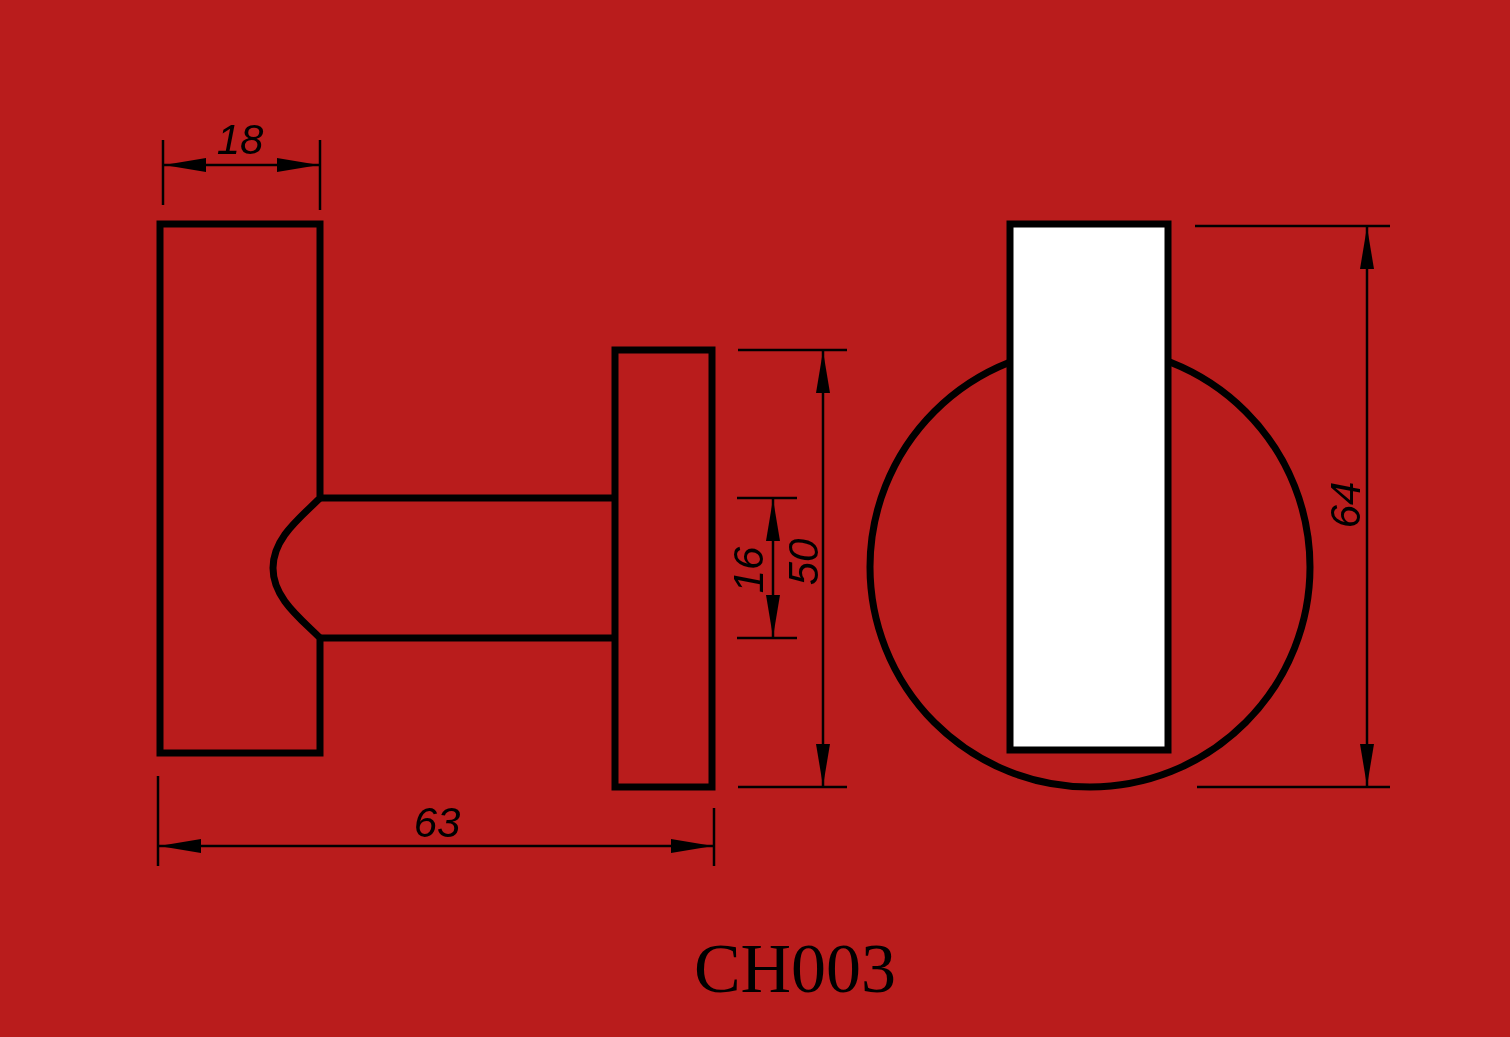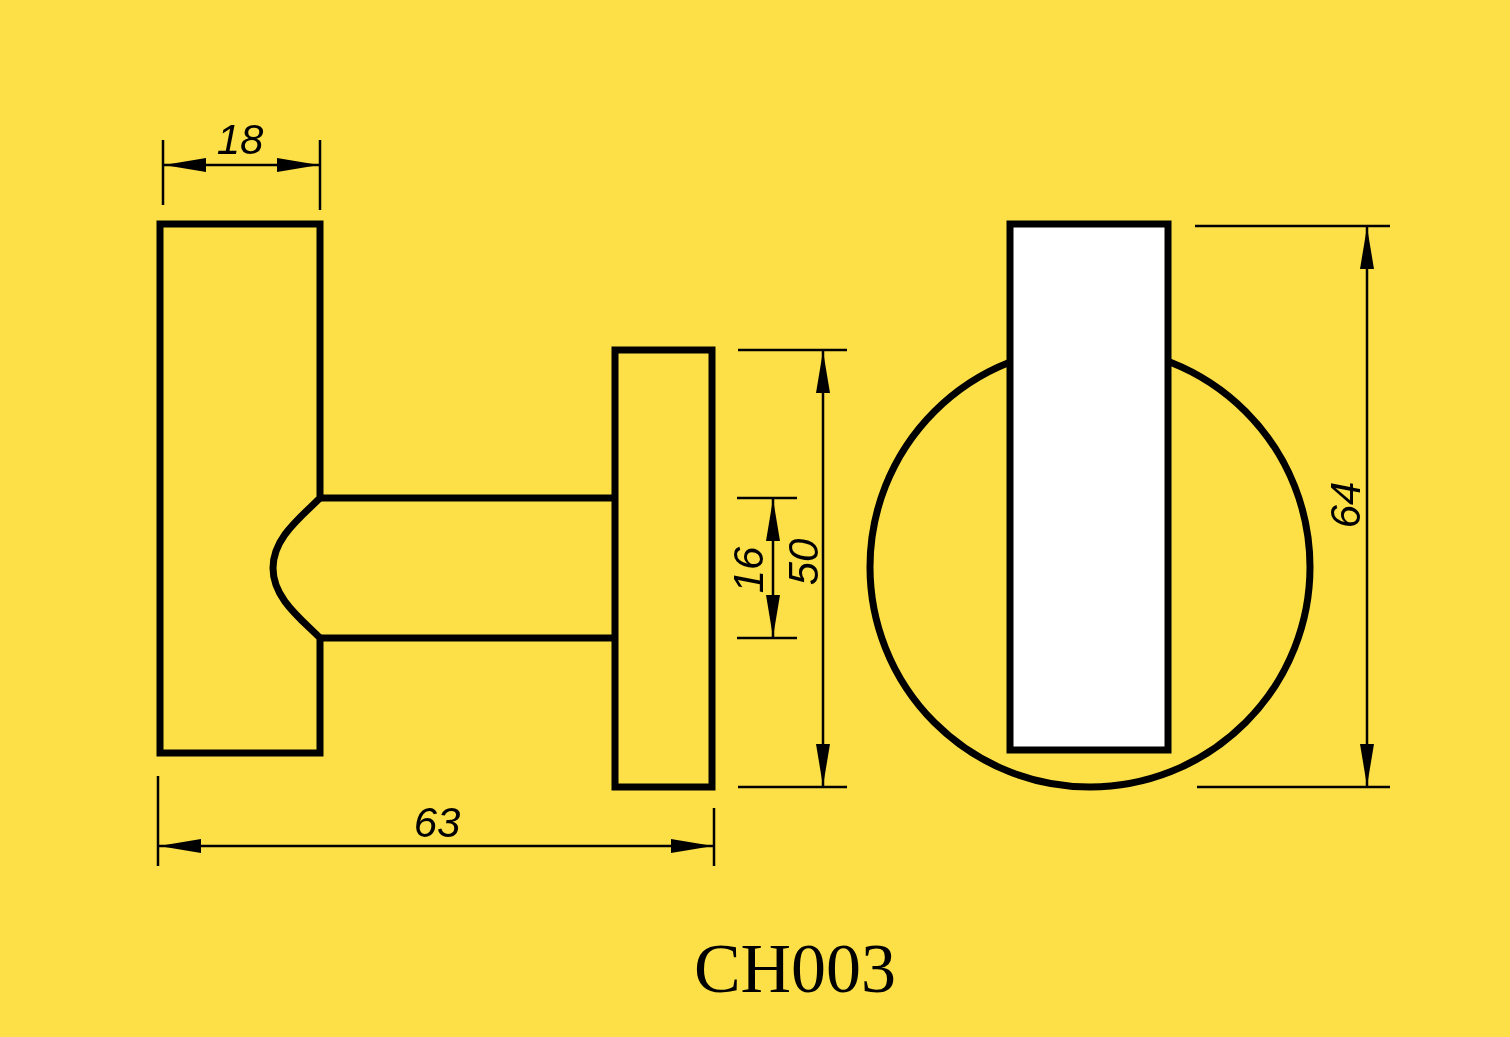--- a/index.html
+++ b/index.html
@@ -3,21 +3,21 @@
 <meta charset="utf-8">
 <style>
   html, body {
     margin: 0;
     padding: 0;
     background: #ffffff;
   }
   .canvas {
     width: 1510px;
     height: 1037px;
-    background: #fde047;
+    background: #b91c1c;
     position: relative;
     overflow: hidden;
   }
   svg { display: block; }
   
   .shape {
     fill: none;
     stroke: #000000;
     stroke-width: 7;
     stroke-linejoin: miter;

